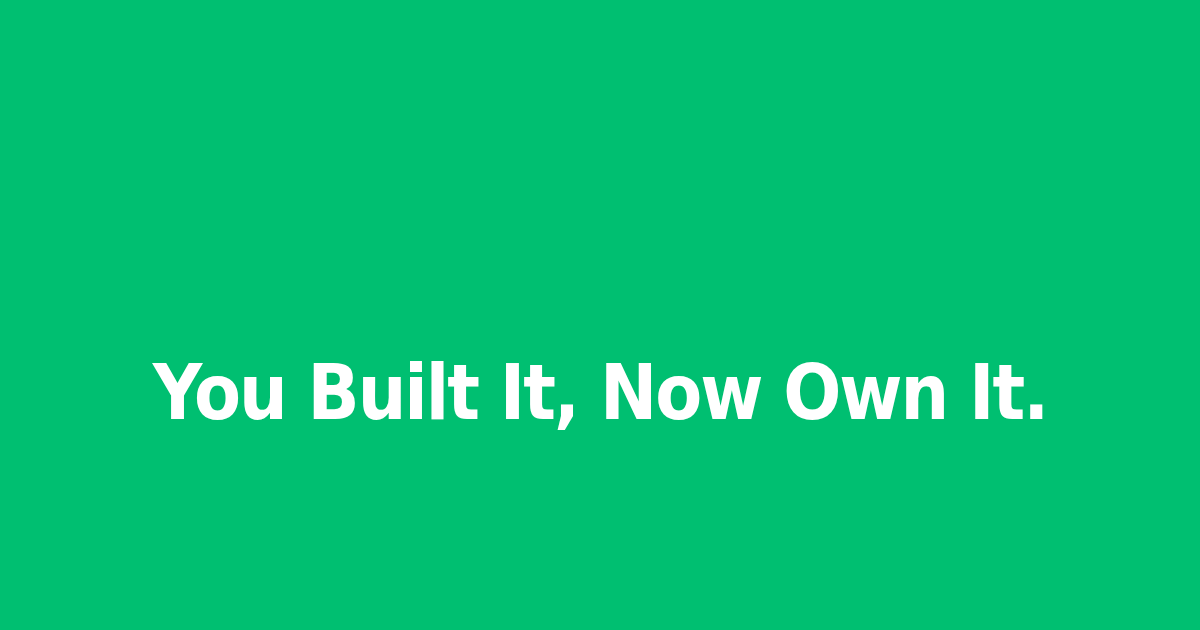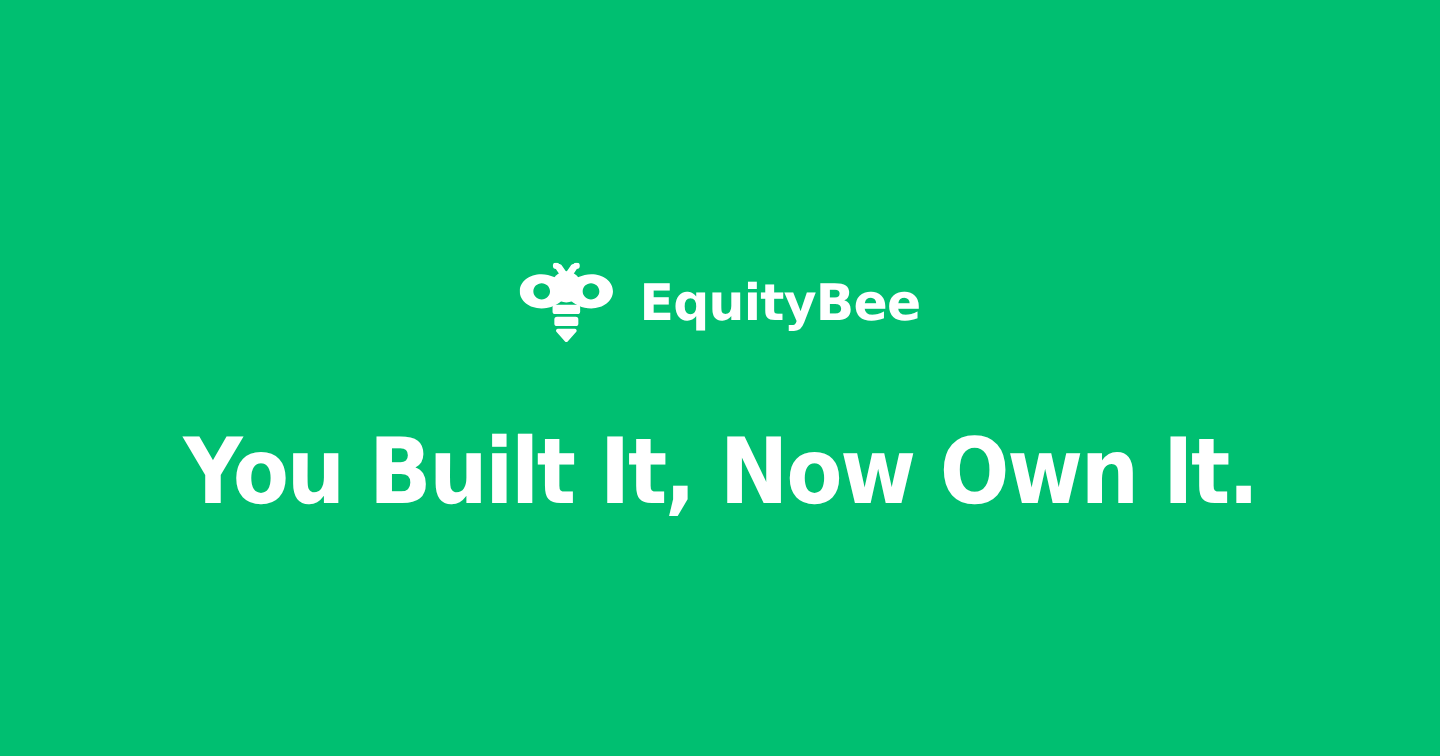--- a/index.html
+++ b/index.html
@@ -77,45 +77,16 @@
     transform: scaleX(0.90);
     transform-origin: center center;
     -webkit-font-smoothing: antialiased;
   }
 </style>
 </head>
 <body>
 
 <div class="card">
 
-  <div class="brand-lockup">
-
-    <span class="bee-icon-wrap">
-      <svg class="bee-mark" viewBox="0 0 156 132" xmlns="http://www.w3.org/2000/svg" aria-hidden="true">
-        <g fill="#ffffff">
-
-          <path d="M62.5 3.0 c2.6 -1.9 6.2 -1.3 8.0 1.4 l8.4 12.2 c1.8 2.7 1.1 6.3 -1.6 8.1 c-2.7 1.8 -6.3 1.1 -8.1 -1.6 l-8.4 -12.2 c-1.8 -2.7 -1.1 -6.2 1.7 -7.9 z"></path>
-          <path d="M93.5 3.0 c-2.6 -1.9 -6.2 -1.3 -8.0 1.4 l-8.4 12.2 c-1.8 2.7 -1.1 6.3 1.6 8.1 c2.7 1.8 6.3 1.1 8.1 -1.6 l8.4 -12.2 c1.8 -2.7 1.1 -6.2 -1.7 -7.9 z"></path>
-
-          <circle cx="61.0" cy="4.8" r="5.4"></circle>
-          <circle cx="95.0" cy="4.8" r="5.4"></circle>
-
-          <path d="M78 14 c13.8 0 25 11.6 25 26.0 c0 14.4 -11.2 26.0 -25 26.0 c-13.8 0 -25 -11.6 -25 -26.0 c0 -14.4 11.2 -26.0 25 -26.0 z"></path>
-
-          <path d="M36.5 19.0 c-20.0 0 -36.2 12.0 -36.2 28.5 c0 16.5 16.2 28.5 36.2 28.5 c14.8 0 28.4 -6.4 38.8 -17.4 l6.9 -7.3 c1.9 -2.0 1.9 -5.2 0 -7.2 l-6.9 -7.3 c-10.4 -11.0 -24.0 -17.8 -38.8 -17.8 z m0.4 15.0 c7.6 0 13.9 6.0 13.9 13.5 c0 7.5 -6.3 13.5 -13.9 13.5 c-7.6 0 -13.9 -6.0 -13.9 -13.5 c0 -7.5 6.3 -13.5 13.9 -13.5 z"></path>
-
-          <path d="M119.5 19.0 c20.0 0 36.2 12.0 36.2 28.5 c0 16.5 -16.2 28.5 -36.2 28.5 c-14.8 0 -28.4 -6.4 -38.8 -17.4 l-6.9 -7.3 c-1.9 -2.0 -1.9 -5.2 0 -7.2 l6.9 -7.3 c10.4 -11.0 24.0 -17.8 38.8 -17.8 z m-0.4 15.0 c-7.6 0 -13.9 6.0 -13.9 13.5 c0 7.5 6.3 13.5 13.9 13.5 c7.6 0 13.9 -6.0 13.9 -13.5 c0 -7.5 -6.3 -13.5 -13.9 -13.5 z"></path>
-
-          <path d="M59.5 70.0 h37.0 a4.5 4.5 0 0 1 4.5 4.5 v6.5 a4.5 4.5 0 0 1 -4.5 4.5 h-37.0 a4.5 4.5 0 0 1 -4.5 -4.5 v-6.5 a4.5 4.5 0 0 1 4.5 -4.5 z"></path>
-
-          <path d="M62.5 90.0 h31.0 a4.5 4.5 0 0 1 4.5 4.5 v6.5 a4.5 4.5 0 0 1 -4.5 4.5 h-31.0 a4.5 4.5 0 0 1 -4.5 -4.5 v-6.5 a4.5 4.5 0 0 1 4.5 -4.5 z"></path>
-
-          <path d="M64.0 110.0 h28.0 a3.2 3.2 0 0 1 2.6 5.0 l-14.0 15.8 a3.2 3.2 0 0 1 -5.2 0 l-14.0 -15.8 a3.2 3.2 0 0 1 2.6 -5.0 z"></path>
-        </g>
-      </svg>
-    </span>
-
-    <span class="brand-wordmark">EquityBee</span>
-  </div>
 
   <h1 class="headline">You Built It, Now Own It.</h1>
 
 </div>
 
 </body></html>

